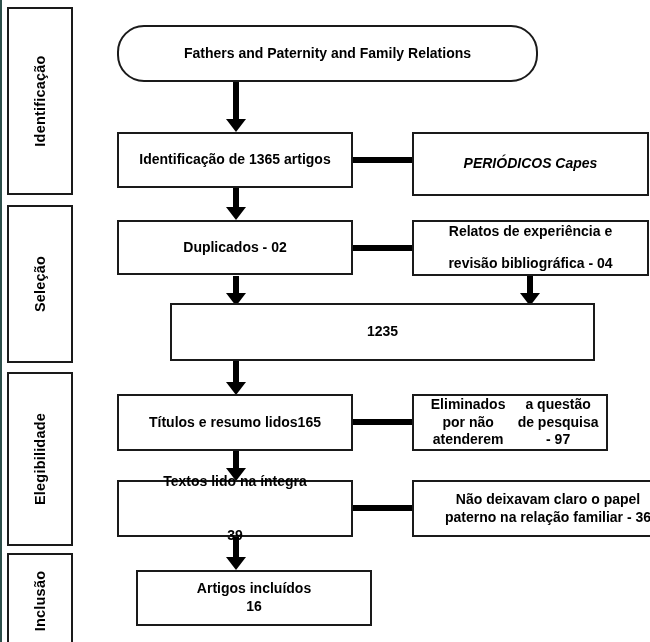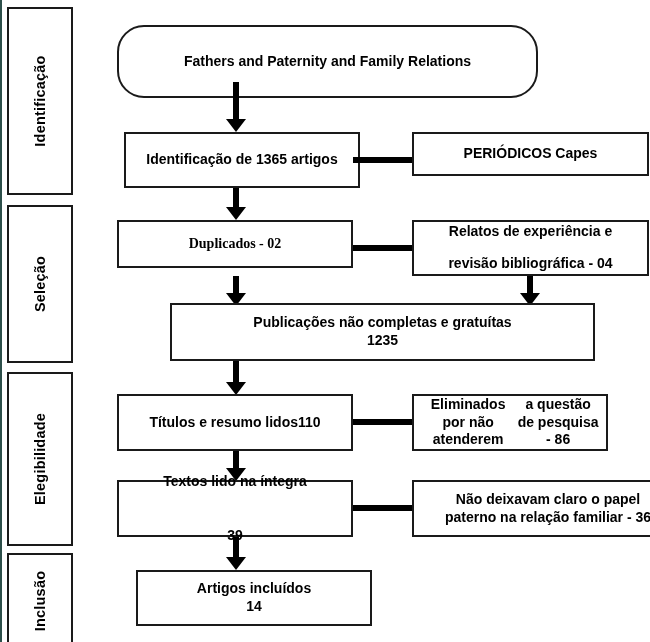--- a/index.html
+++ b/index.html
@@ -103,45 +103,45 @@
   </div>
 
   <div class="stage" style="left:7px; top:372px; width:66px; height:174px;">
     <span class="stage-label">Elegibilidade</span>
   </div>
 
   <div class="stage" style="left:7px; top:553px; width:66px; height:96px;">
     <span class="stage-label">Inclusão</span>
   </div>
 
-  <div class="box" style="left:117px; top:25px; width:421px; height:73px;border-radius:27px;">
+  <div class="box" style="left:117px; top:25px; width:421px; height:57px;border-radius:27px;">
     <span class="line">Fathers and Paternity and Family Relations</span>
   </div>
 
   <div class="arrow" style="left:226px; top:82px; height:50px;">
     <div class="shaft" style="height:37px;"></div>
     <div class="head" style="top:37px;"></div>
   </div>
 
-  <div class="box" style="left:124px; top:132px; width:236px; height:56px;">
+  <div class="box" style="left:117px; top:132px; width:236px; height:56px;">
     <span class="line">Identificação de 1365 artigos</span>
   </div>
 
   <div class="connector" style="left:353px; top:157px; width:59px;"></div>
 
-  <div class="box" style="left:412px; top:132px; width:237px; height:44px;">
+  <div class="box" style="left:412px; top:132px; width:237px; height:64px;font-style:italic;">
     <span class="line">PERIÓDICOS Capes</span>
   </div>
 
   <div class="arrow" style="left:226px; top:188px; height:32px;">
     <div class="shaft" style="height:19px;"></div>
     <div class="head" style="top:19px;"></div>
   </div>
 
-  <div class="box" style="left:117px; top:220px; width:236px; height:48px;font-family:Liberation Serif, serif;">
+  <div class="box" style="left:117px; top:220px; width:236px; height:55px;">
     <span class="line">Duplicados - 02</span>
   </div>
 
   <div class="connector" style="left:353px; top:245px; width:59px;"></div>
 
   <div class="box" style="left:412px; top:220px; width:237px; height:56px; flex-direction:column;gap:14px;">
     <span class="line">Relatos de experiência e</span>
     <span class="line">revisão bibliográfica - 04</span>
   </div>
 
@@ -149,39 +149,38 @@
     <div class="shaft" style="height:17px;"></div>
     <div class="head" style="top:17px;"></div>
   </div>
 
   <div class="arrow" style="left:520px; top:276px; height:30px;">
     <div class="shaft" style="height:17px;"></div>
     <div class="head" style="top:17px;"></div>
   </div>
 
   <div class="box" style="left:170px; top:303px; width:425px; height:58px; flex-direction:column;">
-    <span class="line">Publicações não completas e gratuítas</span>
     <span class="line">1235</span>
   </div>
 
   <div class="arrow" style="left:226px; top:361px; height:34px;">
     <div class="shaft" style="height:21px;"></div>
     <div class="head" style="top:21px;"></div>
   </div>
 
   <div class="box" style="left:117px; top:394px; width:236px; height:57px; flex-direction:row;">
     <span class="line">Títulos e resumo lidos</span>
-    <span class="line">110</span>
+    <span class="line">165</span>
   </div>
 
   <div class="connector" style="left:353px; top:419px; width:59px;"></div>
 
   <div class="box" style="left:412px; top:394px; width:196px; height:57px; flex-direction:row;">
     <span class="line">Eliminados por não atenderem</span>
-    <span class="line">a questão de pesquisa - 86</span>
+    <span class="line">a questão de pesquisa - 97</span>
   </div>
 
   <div class="arrow" style="left:226px; top:451px; height:30px;">
     <div class="shaft" style="height:17px;"></div>
     <div class="head" style="top:17px;"></div>
   </div>
 
   <div class="box" style="left:117px; top:480px; width:236px; height:57px; flex-direction:column;gap:36px;">
     <span class="line">Textos lido na íntegra</span>
     <span class="line">39</span>
@@ -194,16 +193,16 @@
     <span class="line">paterno na relação familiar - 36</span>
   </div>
 
   <div class="arrow" style="left:226px; top:537px; height:33px;">
     <div class="shaft" style="height:20px;"></div>
     <div class="head" style="top:20px;"></div>
   </div>
 
   <div class="box" style="left:117px; top:570px; width:236px; height:56px; flex-direction:column;margin-left:19px;">
     <span class="line">Artigos incluídos</span>
-    <span class="line">14</span>
+    <span class="line">16</span>
   </div>
 
 </div>
 
 </body></html>

